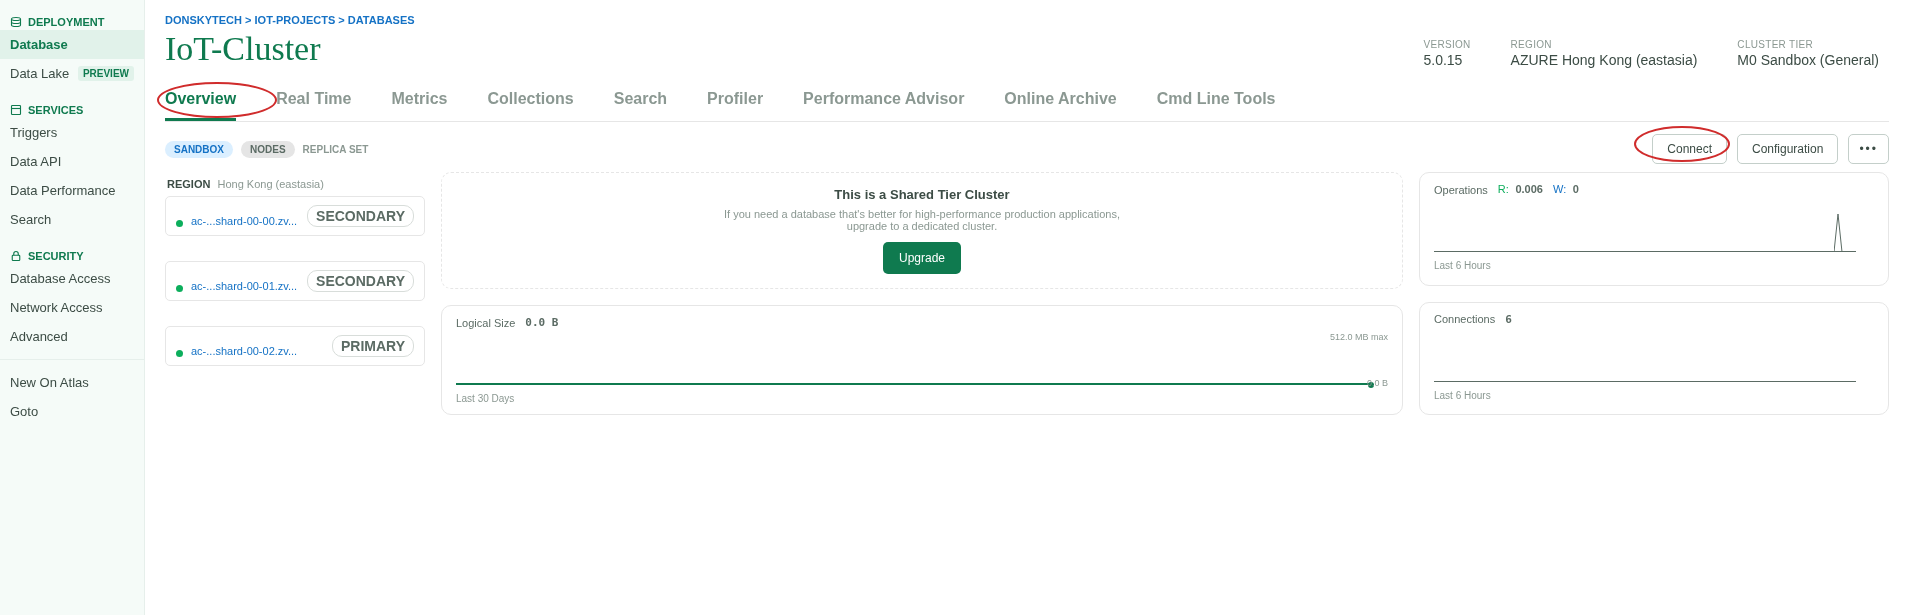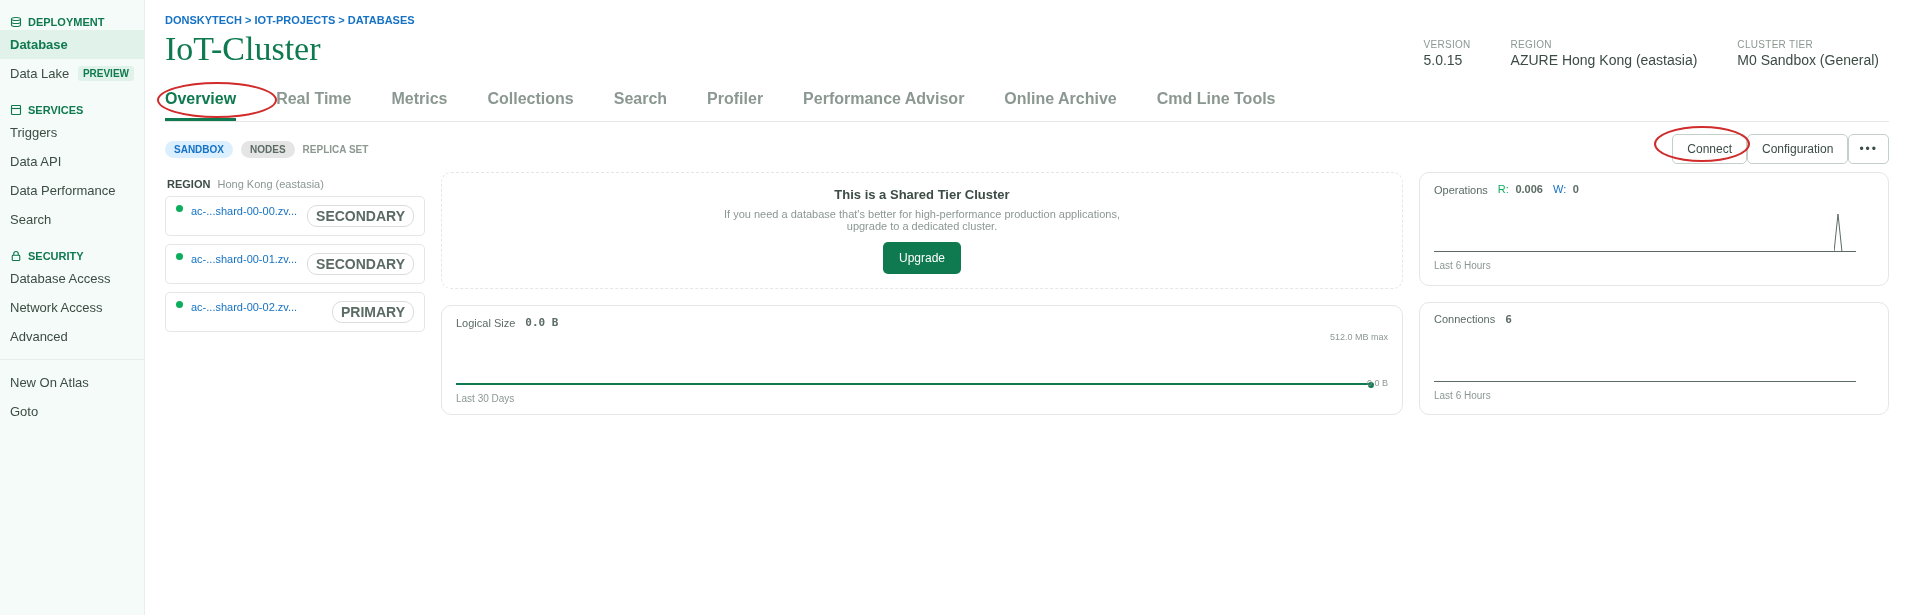--- a/index.html
+++ b/index.html
@@ -27,34 +27,34 @@
   .tab { padding:0 0 10px 0; font-size:16px; color:#8b9892; font-weight:600; cursor:pointer;}
   .tab.active { color:#0f7a4f; border-bottom:3px solid #0f7a4f; }
   .tab-circle { position:absolute; left:-8px; top:-8px; width:120px; height:36px; border:2px solid #d02c2c; border-radius:50%; pointer-events:none;}
   
   .pill-row { display:flex; align-items:center; justify-content:space-between; margin-top:12px;}
   .pills { display:flex; gap:8px; align-items:center; font-size:10px;}
   .pill { padding:3px 9px; border-radius:10px; font-weight:600;}
   .pill.sandbox { background:#dbefff; color:#1572c5;}
   .pill.nodes { background:#e5e5e5; color:#5b6b64;}
   .pill-text { color:#8b9892; font-weight:600;}
-  .actions { display:flex; align-items:center; position:relative;}
+  .actions { display:flex; gap:10px; align-items:center; position:relative;}
   .btn { border:1px solid #c4cfca; background:#fff; color:#3c4c45; font-size:12px; padding:7px 14px; border-radius:5px; cursor:pointer; font-weight:500;}
   .btn.icon-only { padding:7px 10px; letter-spacing:2px;}
   .connect-circle { position:absolute; left:-18px; top:-8px; width:96px; height:36px; border:2px solid #d02c2c; border-radius:50%; pointer-events:none;}
   
   .banner { background:#e1f2ea; margin-top:14px; padding:8px 14px; font-size:12px; color:#3c4c45; display:flex; justify-content:space-between; align-items:center;}
   .banner a { color:#0f7a4f; font-weight:600; font-size:11px; text-decoration:underline;}
   .banner b { color:#0f7a4f;}
   
   .content { display:flex; gap:16px; margin-top:8px;}
   .col-left { width:260px; }
   .region-label { font-size:11px; color:#3c4c45; font-weight:700; padding:6px 2px;}
   .region-label .sub { color:#8b9892; font-weight:400; margin-left:4px;}
-  .node { border:1px solid #e6e6e6; border-radius:5px; padding:8px 10px; margin-bottom:8px; display:flex; align-items:flex-start; justify-content:space-between; font-size:11px;}
+  .node { border:1px solid #e6e6e6; border-radius:5px; padding:8px 10px; margin-bottom:25px; display:flex; align-items:flex-end; justify-content:space-between; font-size:11px;}
   .node .dot { width:7px; height:7px; background:#0cae5c; border-radius:50%; margin-right:8px;}
   .node .name { color:#1572c5; flex:1; white-space:nowrap; overflow:hidden; text-overflow:ellipsis;}
   .node .role { border:1px solid #d8ddda; border-radius:10px; font-size:14px; padding:2px 8px; color:#5b6b64; font-weight:600;}
   .col-mid { flex:1; display:flex; flex-direction:column; gap:16px;}
   .card { border:1px solid #e6e6e6; border-radius:10px; padding:14px 18px; font-size:11px; color:#5b6b64;}
   .dashed { border-style:dashed;}
   .card-title { font-size:13px; font-weight:700; color:#3c4c45; text-align:center; }
   .card-sub { text-align:center; margin:6px auto 10px auto; max-width:420px; color:#8b9892;}
   .upgrade-btn { background:#0f7a4f; color:#fff; border:none; padding:9px 16px; border-radius:5px; font-size:12px; cursor:pointer; display:block; margin:0 auto; font-weight:500;}
   .chart-card { flex:1; border:1px solid #e6e6e6; border-radius:10px; padding:10px 14px;}

